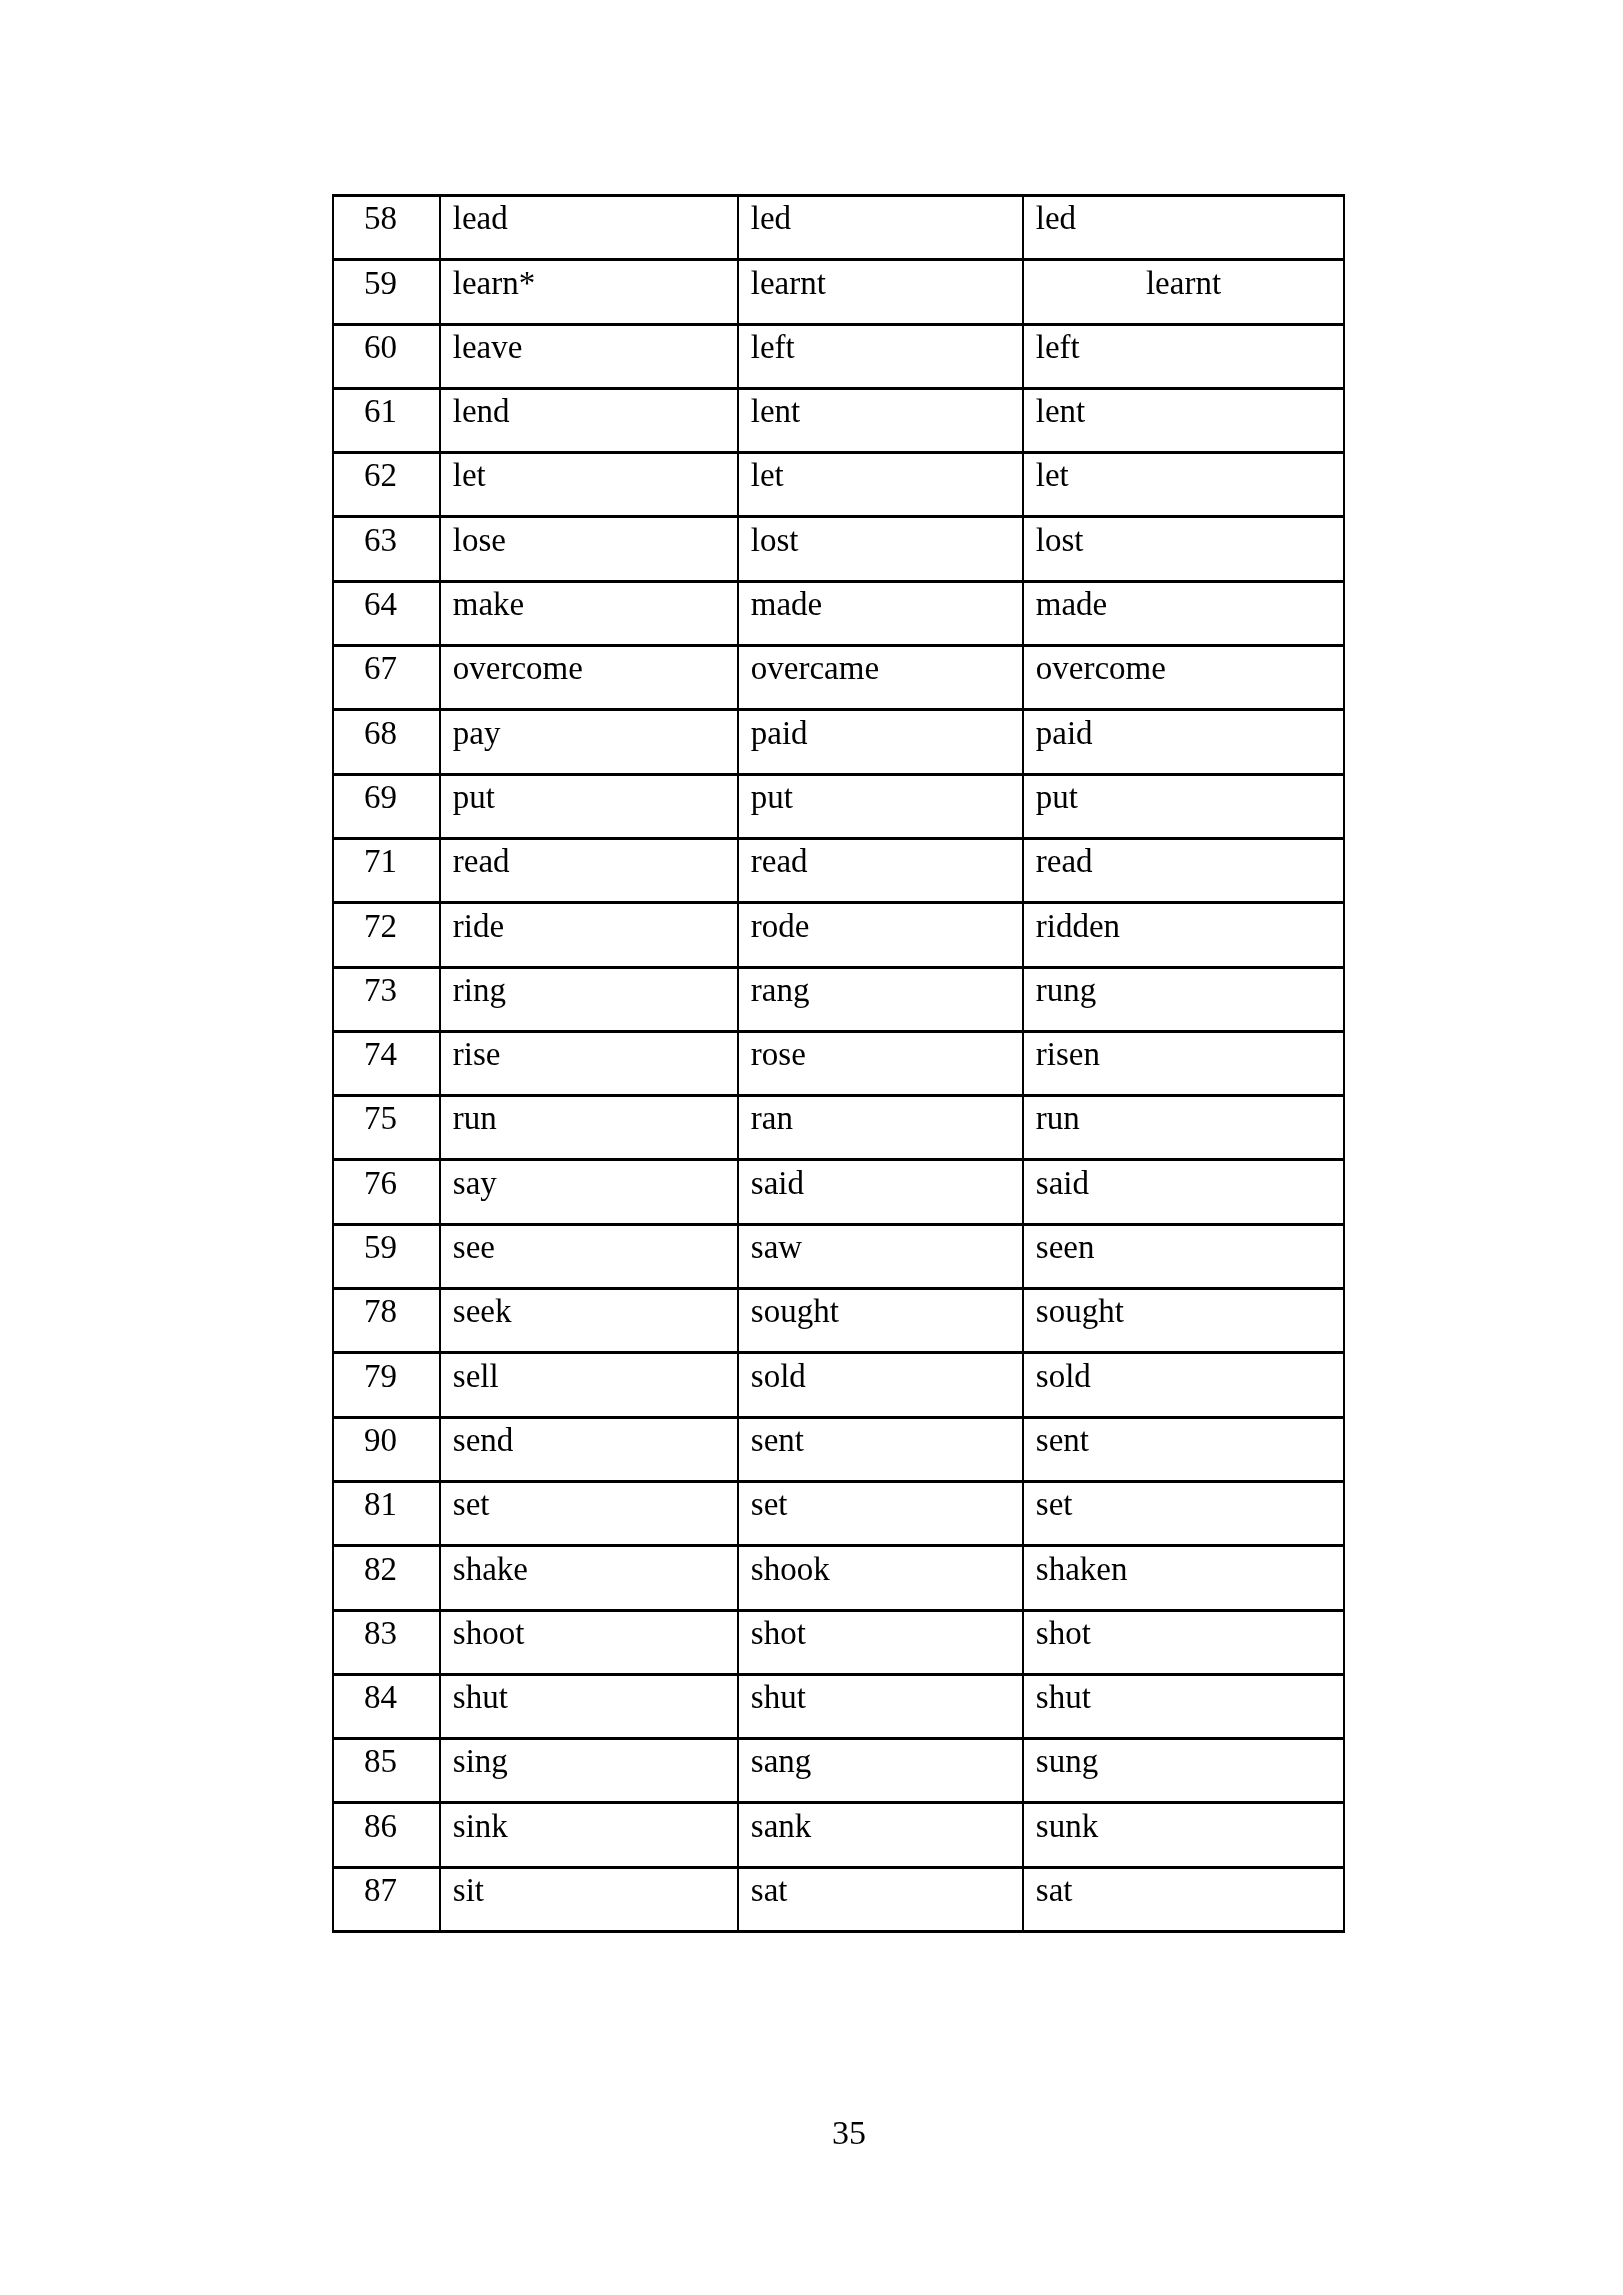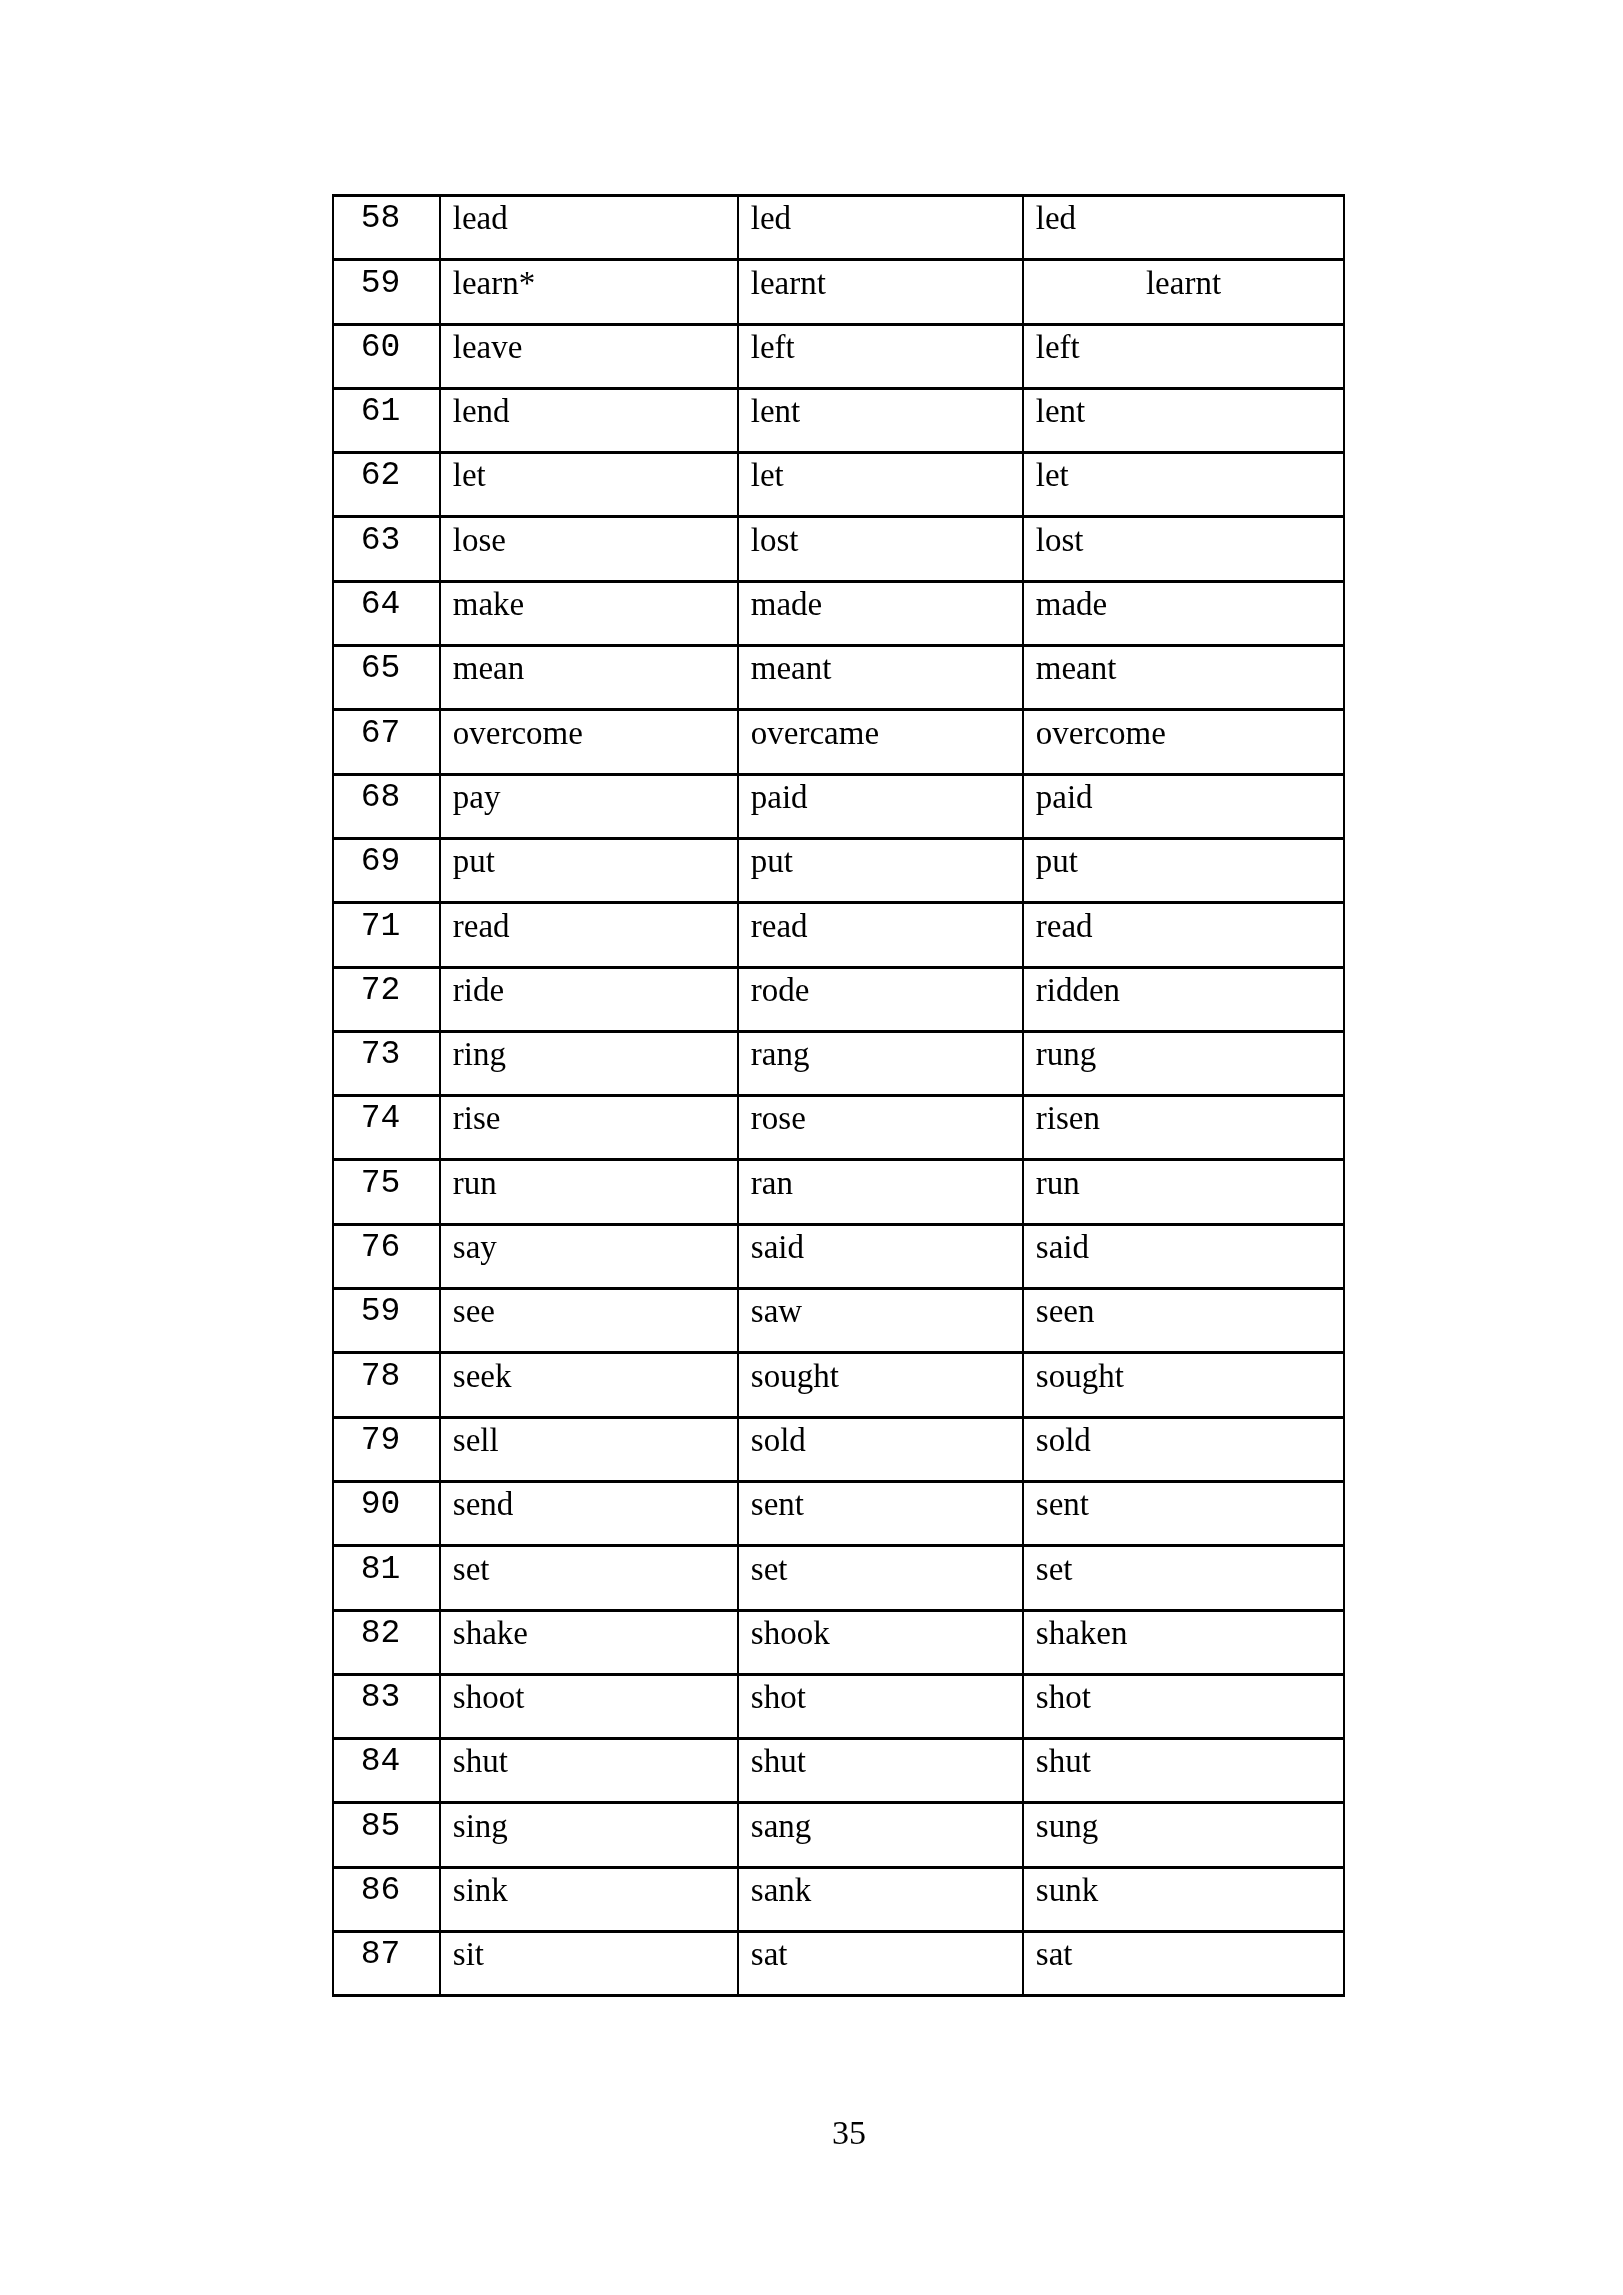--- a/index.html
+++ b/index.html
@@ -34,21 +34,20 @@
     font-size: 33px;
     line-height: 1.15;
     padding: 3.3px 5.2px 0 11.8px;
     overflow: hidden;
     white-space: nowrap;
   }
   table.verbs td.num {
     text-align: center;
     padding-left: 0;
     padding-right: 12px;
-    font-family: Liberation Mono, monospace;
   }
   table.verbs td.center {
     text-align: center;
     padding-left: 0;
     padding-right: 0;
   }
   .page-number {
     position: absolute;
     top: 2116px;
     left: 849px;
@@ -107,26 +106,20 @@
           <td>lost</td>
           <td>lost</td>
         </tr>
         <tr>
           <td class="num">64</td>
           <td>make</td>
           <td>made</td>
           <td>made</td>
         </tr>
         <tr>
-          <td class="num">65</td>
-          <td>mean</td>
-          <td>meant</td>
-          <td>meant</td>
-        </tr>
-        <tr>
           <td class="num">67</td>
           <td>overcome</td>
           <td>overcame</td>
           <td>overcome</td>
         </tr>
         <tr>
           <td class="num">68</td>
           <td>pay</td>
           <td>paid</td>
           <td>paid</td>

